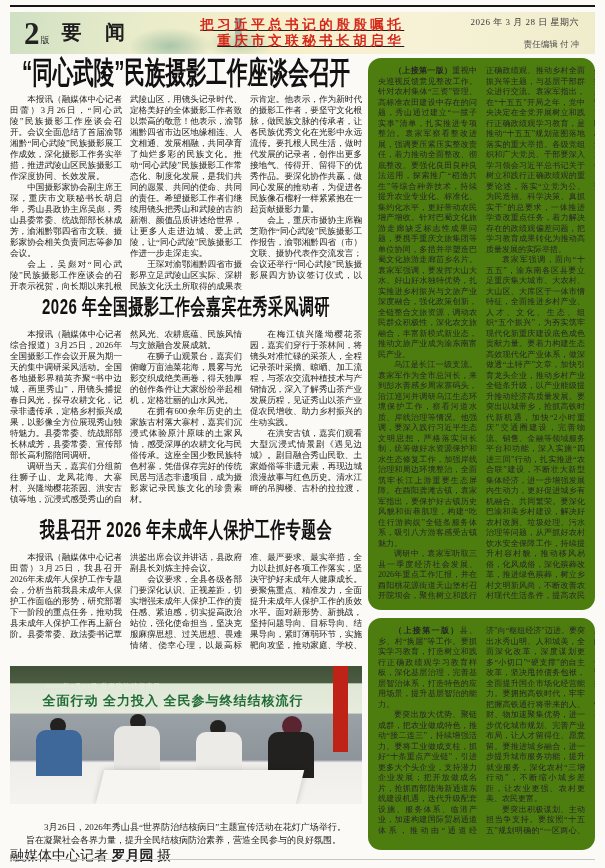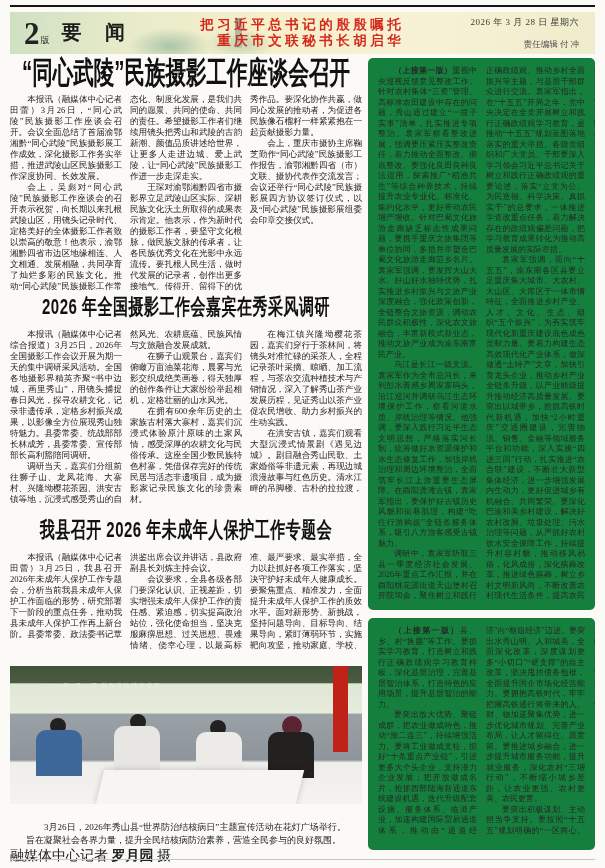--- a/index.html
+++ b/index.html
@@ -15,21 +15,21 @@
     background:radial-gradient(60px 26px at 40px 30px,rgba(90,150,130,.45),rgba(90,150,130,0) 70%),
                radial-gradient(50px 22px at 110px 28px,rgba(120,170,140,.4),rgba(120,170,140,0) 70%);}
   .masthead::after{content:"";position:absolute;left:225px;top:6px;width:7px;height:30px;
     background:linear-gradient(180deg,rgba(60,110,120,.55),rgba(60,110,120,.15));}
   .mh-left{display:flex;align-items:flex-end;padding-left:14px;z-index:2;}
   .pg-num{font-size:31px;font-weight:bold;line-height:28px;color:#222;}
   .pg-unit{font-size:9px;color:#333;margin:0 2px 1px 1px;}
   .mh-section{font-family:"Liberation Sans",sans-serif;font-size:20px;font-weight:bold;
     letter-spacing:9px;color:#1d1d1d;margin:0 0 2px 10px;}
   .mh-slogan{flex:1;text-align:center;z-index:2;}
-  .slogan-box{display:inline-block;}
+  .slogan-box{display:inline-block;text-decoration:underline;}
   .slogan-box div{font-family:"Liberation Sans",sans-serif;font-weight:bold;font-size:13.5px;
     line-height:16px;color:#d5291c;letter-spacing:3.5px;white-space:nowrap;}
   .slogan-box .l2{text-align:right;}
   .mh-right{text-align:right;padding-right:16px;z-index:2;}
   .mh-date{font-size:9px;color:#3a3a3a;letter-spacing:.5px;}
   .mh-editor{font-size:8.5px;color:#4a4a4a;margin-top:10px;}
   
   .main{position:absolute;left:10px;top:58px;width:352px;}
   .headline{text-align:center;font-family:"Liberation Sans",sans-serif;font-weight:bold;color:#111;}
   .h1w{margin:0 0 2px;height:34px;}
@@ -53,21 +53,21 @@
   .head{position:absolute;width:16px;height:16px;border-radius:50%;background:#23211f;}
   .body-b{position:absolute;width:46px;height:46px;border-radius:10px 10px 0 0;}
   .tbl{position:absolute;bottom:0;left:90px;width:200px;height:34px;background:#f6f5f1;
     transform:skewX(-14deg);box-shadow:0 0 6px rgba(0,0,0,.2);}
   
   .caption{margin:17px 16px 0;font-size:9px;line-height:12.5px;color:#222;text-align:justify;text-indent:2em;}
   .credit{margin:1px 22px 0 0;font-size:14px;text-align:left;color:#222;}
   .credit b{font-weight:bold;}
   
   .rail{position:absolute;left:368px;top:58px;width:227px;}
-  .jump-box{background:#15803d;border-radius:5px;padding:8px 10px;overflow:hidden;}
+  .jump-box{background:#4d7c0f;border-radius:13px;padding:8px 10px;overflow:hidden;}
   .jb1{height:536px;}
   .jb2{height:216px;margin-top:8px;}
   .jump-cols{column-count:2;column-gap:9px;column-fill:auto;height:100%;
     text-align:justify;font-size:8px;line-height:10.5px;color:#262626;}
   .jump-cols b{font-weight:bold;}
   .bottom-rule{position:absolute;left:10px;right:10px;bottom:8px;height:1px;background:#c9c7c2;}
 </style>
 </head>
 <body>
 
@@ -91,20 +91,21 @@
       <div class="mh-editor">责任编辑 付 冲</div>
     </div>
   </div>
 
   <div class="main">
     <div class="headline h1w">
       <span>“同心武陵”民族摄影工作座谈会召开</span>
     </div>
     <div class="cols3 a1">
         <p><b class="lead">本报讯</b>（融媒体中心记者 田蕾）3月26日，“同心武陵”民族摄影工作座谈会召开。会议全面总结了首届渝鄂湘黔“同心武陵”民族摄影展工作成效，深化摄影工作务实举措，推进武陵山区民族摄影工作深度协同、长效发展。</p>
+        <p>中国摄影家协会副主席王琛，重庆市文联秘书长胡启华，秀山县政协主席吴彪，秀山县委常委、统战部部长林成芳，渝湘黔鄂四省市文联、摄影家协会相关负责同志等参加会议。</p>
         <p>会上，吴彪对“同心武陵”民族摄影工作座谈会的召开表示祝贺，向长期以来扎根武陵山区，用镜头记录时代、定格美好的全体摄影工作者致以崇高的敬意！他表示，渝鄂湘黔四省市边区地缘相连、人文相通、发展相融，共同孕育了灿烂多彩的民族文化。推动“同心武陵”民族摄影工作常态化、制度化发展，是我们共同的愿景、共同的使命、共同的责任。希望摄影工作者们继续用镜头把秀山和武陵的古韵新潮、颜值品质讲述给世界，让更多人走进边城、爱上武陵，让“同心武陵”民族摄影工作进一步走深走实。</p>
         <p>王琛对渝鄂湘黔四省市摄影界立足武陵山区实际、深耕民族文化沃土所取得的成果表示肯定。他表示，作为新时代的摄影工作者，要坚守文化根脉，做民族文脉的传承者，让各民族优秀文化在光影中永远流传。要扎根人民生活，做时代发展的记录者，创作出更多接地气、传得开、留得下的优秀作品。要深化协作共赢，做同心发展的推动者，为促进各民族像石榴籽一样紧紧抱在一起贡献摄影力量。</p>
         <p>会上，重庆市摄协主席鞠芝勤作“同心武陵”民族摄影工作报告，渝鄂湘黔四省（市）文联、摄协代表作交流发言；会议还举行“同心武陵”民族摄影展四方协议签订仪式，以及“同心武陵”民族摄影展组委会印章交接仪式。</p>
       </div>
 
     <div class="headline h2w">
       <span>2026 年全国摄影工作会嘉宾在秀采风调研</span>
     </div>
     <div class="cols3 a2">
         <p><b class="lead">本报讯</b>（融媒体中心记者 综合报道）3月25日，2026年全国摄影工作会议开展为期一天的集中调研采风活动。全国各地摄影界精英齐聚“书中边城，画里秀山”，用镜头捕捉春日风光，探寻农耕文化，记录非遗传承，定格乡村振兴成果，以影像全方位展现秀山独特魅力。县委常委、统战部部长林成芳，县委常委、宣传部部长高利豁陪同调研。</p>
@@ -118,20 +119,21 @@
     <div class="headline h2w">
       <span>我县召开 2026 年未成年人保护工作专题会</span>
     </div>
     <div class="cols3 a3">
         <p><b class="lead">本报讯</b>（融媒体中心记者 田蕾）3月25日，我县召开2026年未成年人保护工作专题会，分析当前我县未成年人保护工作面临的形势，研究部署下一阶段的重点任务，推动我县未成年人保护工作再上新台阶。县委常委、政法委书记覃洪鉴出席会议并讲话，县政府副县长刘炼主持会议。</p>
         <p>会议要求，全县各级各部门要深化认识、正视差距，切实增强未成年人保护工作的责任感、紧迫感，切实提高政治站位，强化使命担当，坚决克服麻痹思想、过关思想、畏难情绪、侥幸心理，以最高标准、最严要求、最实举措，全力以赴抓好各项工作落实，坚决守护好未成年人健康成长。要聚焦重点、精准发力，全面提升未成年人保护工作的质效水平。面对新形势、新挑战，坚持问题导向、目标导向、结果导向，紧盯薄弱环节，实施靶向攻坚，推动家庭、学校、社会、网络、政府、司法“六大保护”协同发力、深度融合，构建起全方位、立体化的未成年人保护工作新格局。</p>
       </div>
 
     <div class="photo">
       <div class="ph-small">2026年3月24日 世界防治结核病日</div>
+      <div class="ph-banner">全面行动 全力投入 全民参与终结结核流行</div>
       <div class="ph-red"></div>
       <div class="head" style="left:40px;top:52px;"></div>
       <div class="body-b" style="left:26px;top:64px;background:#3d6899;"></div>
       <div class="head" style="left:120px;top:48px;"></div>
       <div class="body-b" style="left:104px;top:60px;background:#e8e6e2;"></div>
       <div class="head" style="left:200px;top:54px;"></div>
       <div class="body-b" style="left:186px;top:66px;background:#ecebe7;"></div>
       <div class="head" style="left:272px;top:50px;background:#5a2430;width:20px;height:20px;"></div>
       <div class="body-b" style="left:258px;top:66px;background:#23211f;"></div>
       <div class="tbl"></div>

